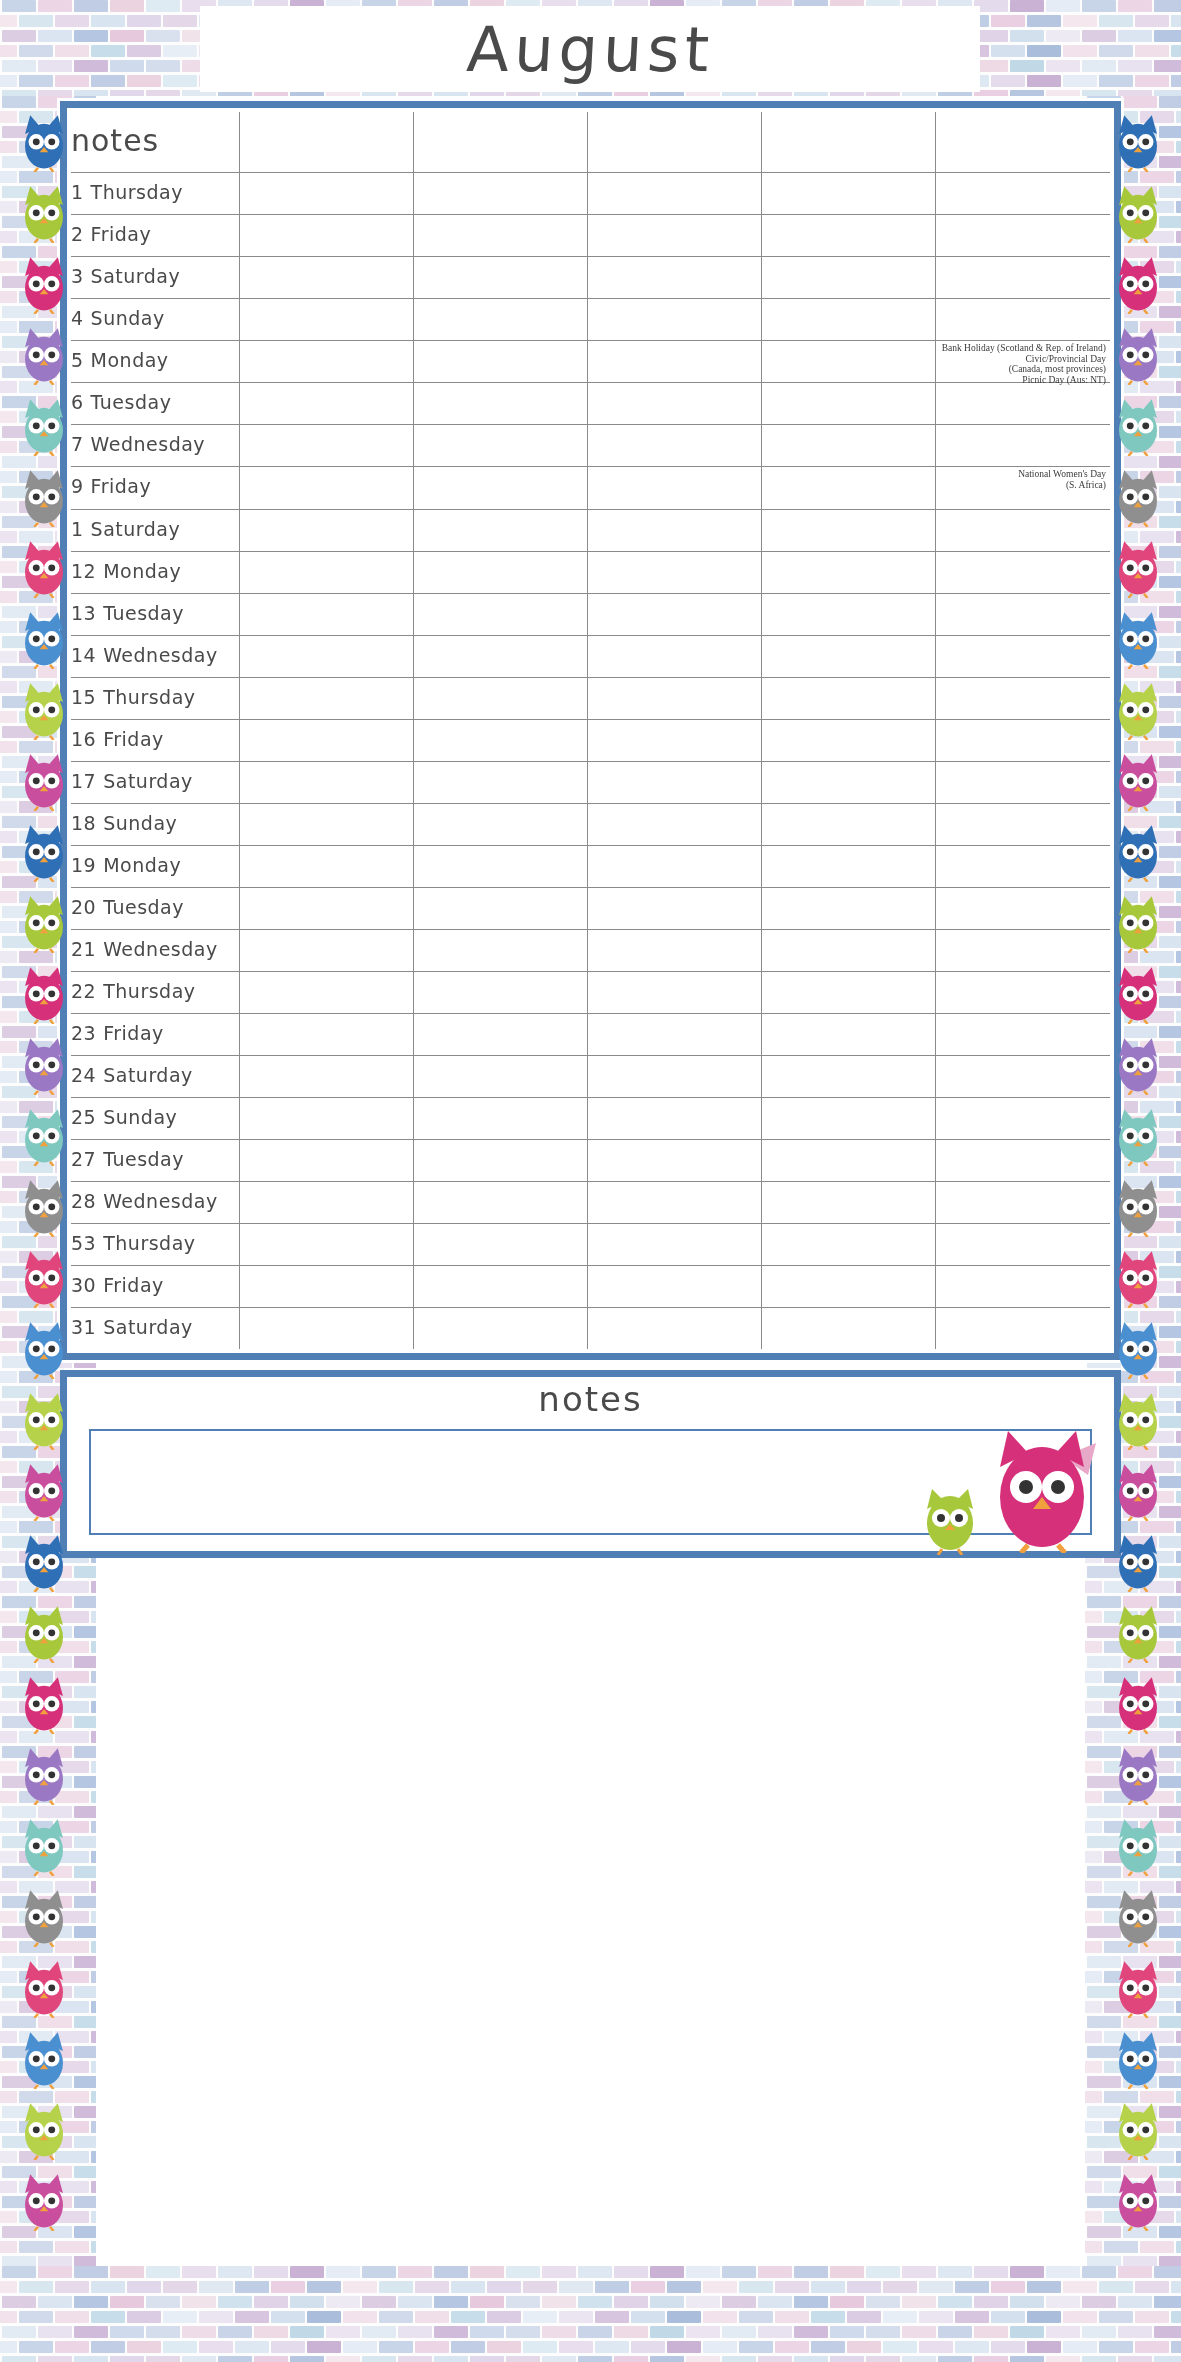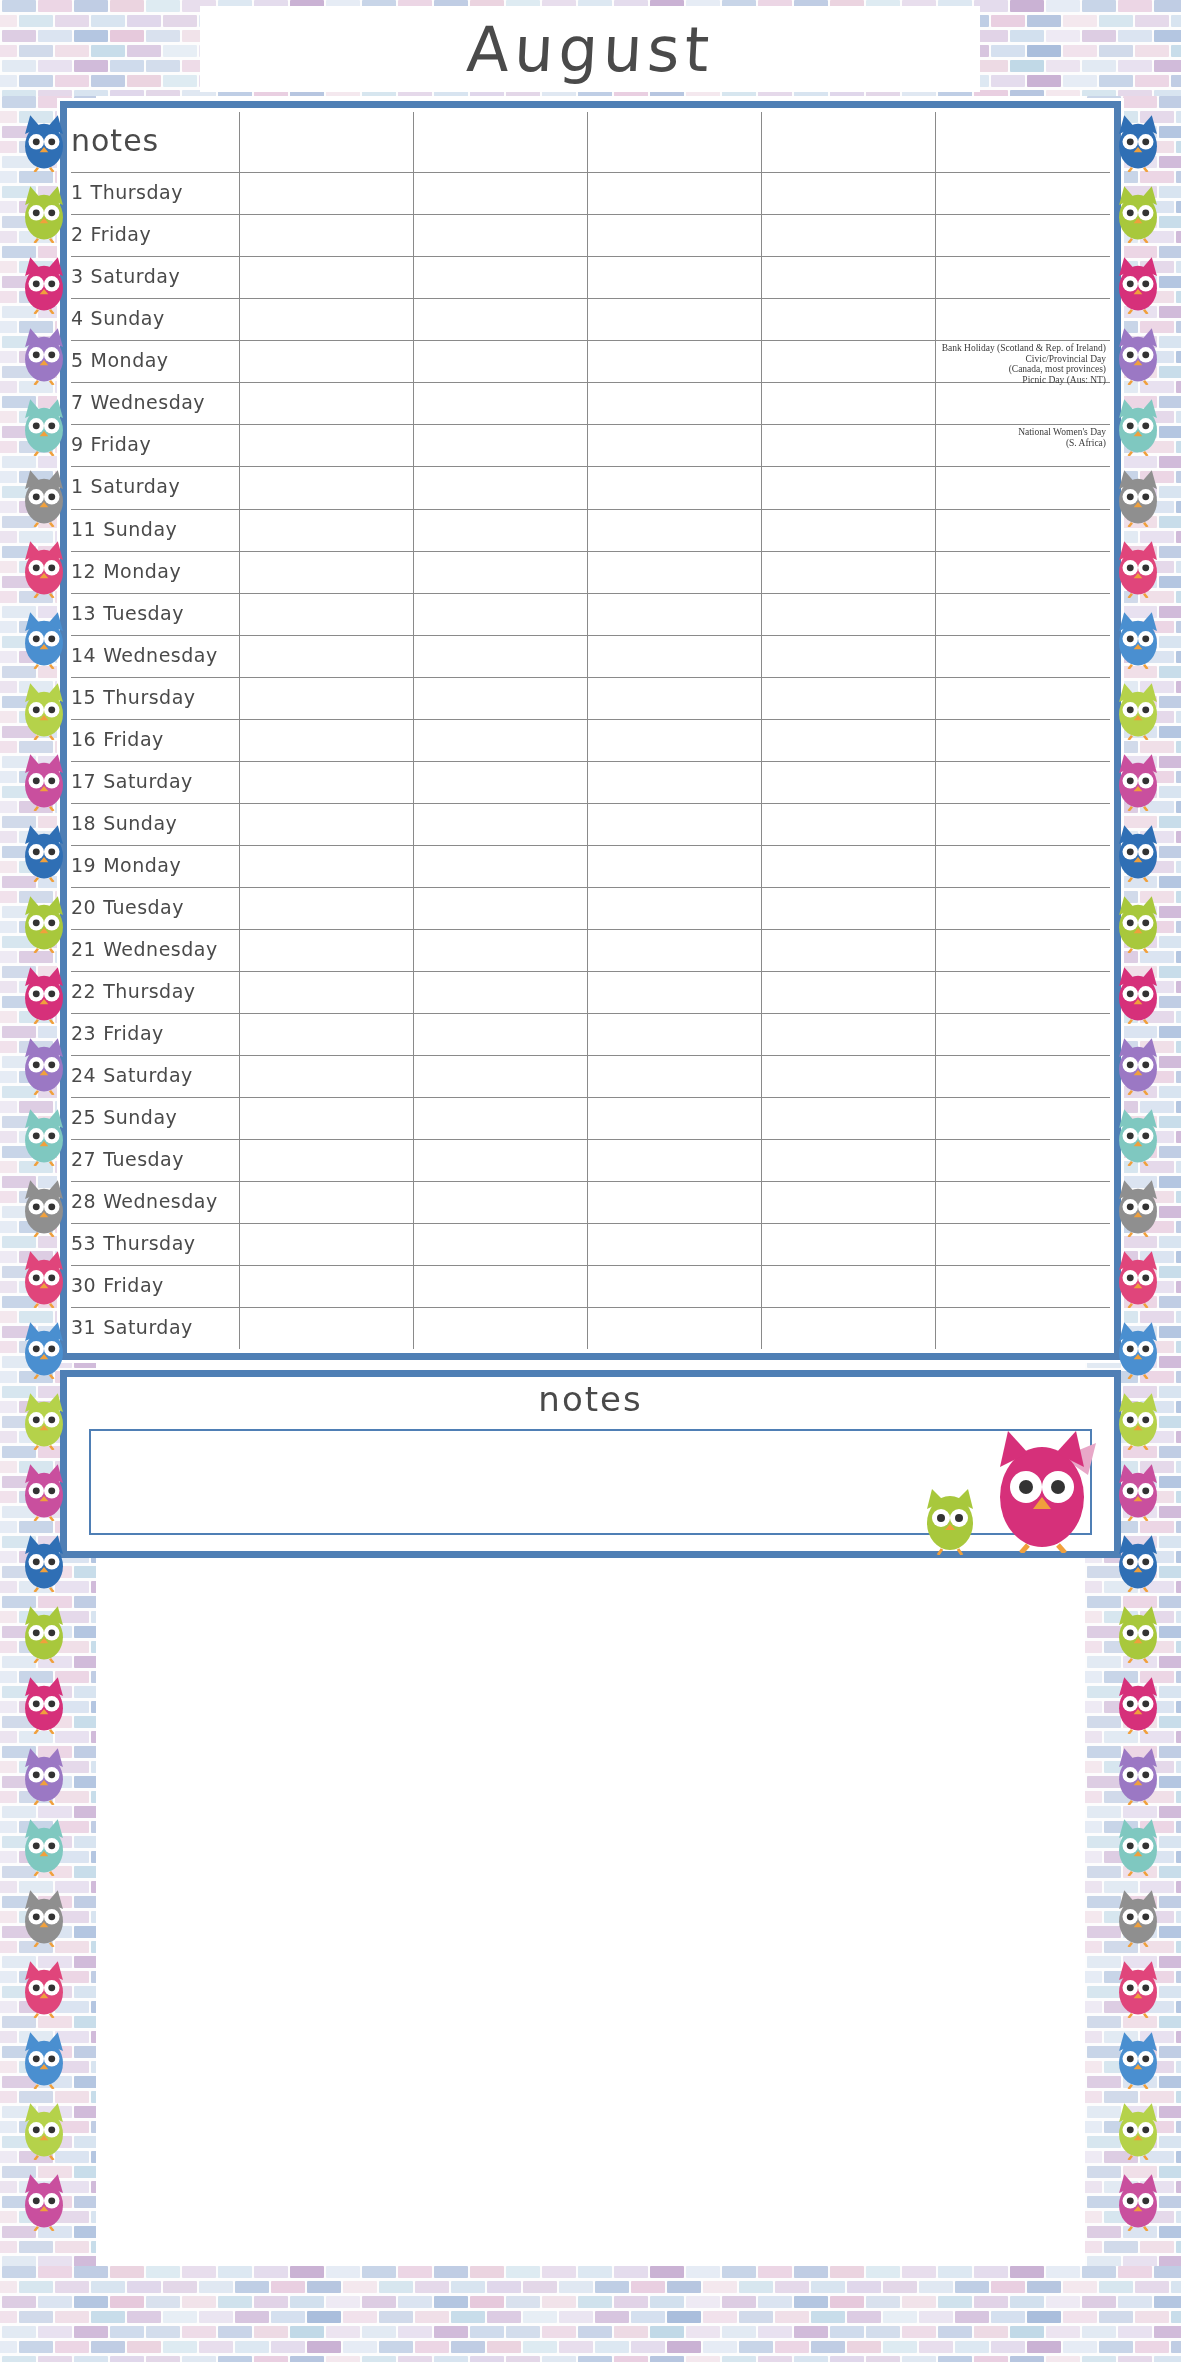--- a/index.html
+++ b/index.html
@@ -1683,48 +1683,48 @@
               <td></td>
               <td></td>
               <td>
                 <div class="holiday">Bank Holiday (Scotland &amp; Rep. of Ireland)
 Civic/Provincial Day
 (Canada, most provinces)
 Picnic Day (Aus: NT)</div>
               </td>
             </tr>
             <tr class="dayrow">
+              <td class="daycell"><span class="dnum">6</span><span>Tuesday</span></td>
+              <td></td>
+              <td></td>
+              <td></td>
+              <td></td>
+              <td></td>
+            </tr>
+            <tr class="dayrow">
               <td class="daycell"><span class="dnum">7</span><span>Wednesday</span></td>
               <td></td>
               <td></td>
               <td></td>
               <td></td>
               <td></td>
             </tr>
             <tr class="dayrow">
               <td class="daycell"><span class="dnum">9</span><span>Friday</span></td>
               <td></td>
               <td></td>
               <td></td>
               <td></td>
               <td>
                 <div class="holiday">National Women's Day
 (S. Africa)</div>
               </td>
             </tr>
             <tr class="dayrow">
               <td class="daycell"><span class="dnum">1</span><span>Saturday</span></td>
-              <td></td>
-              <td></td>
-              <td></td>
-              <td></td>
-              <td></td>
-            </tr>
-            <tr class="dayrow">
-              <td class="daycell"><span class="dnum">11</span><span>Sunday</span></td>
               <td></td>
               <td></td>
               <td></td>
               <td></td>
               <td></td>
             </tr>
             <tr class="dayrow">
               <td class="daycell"><span class="dnum">12</span><span>Monday</span></td>
               <td></td>
               <td></td>

